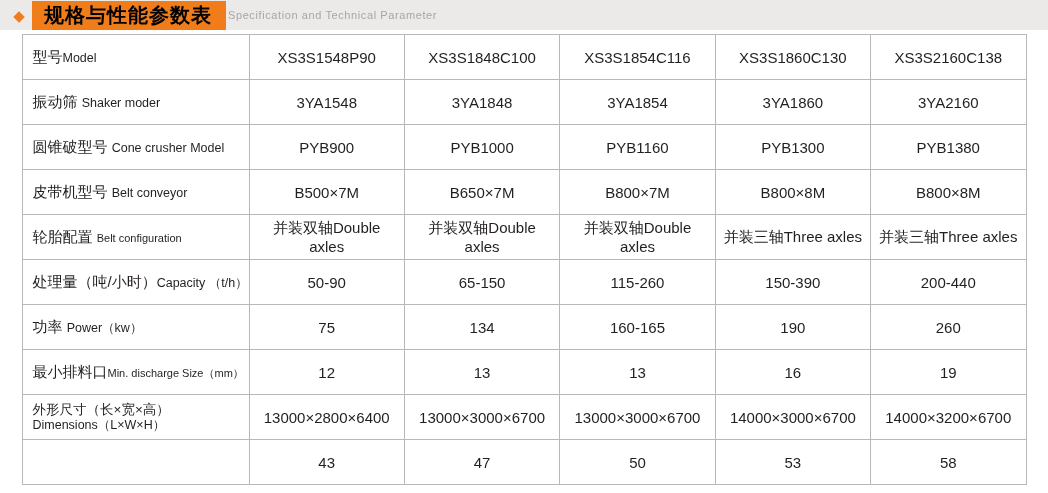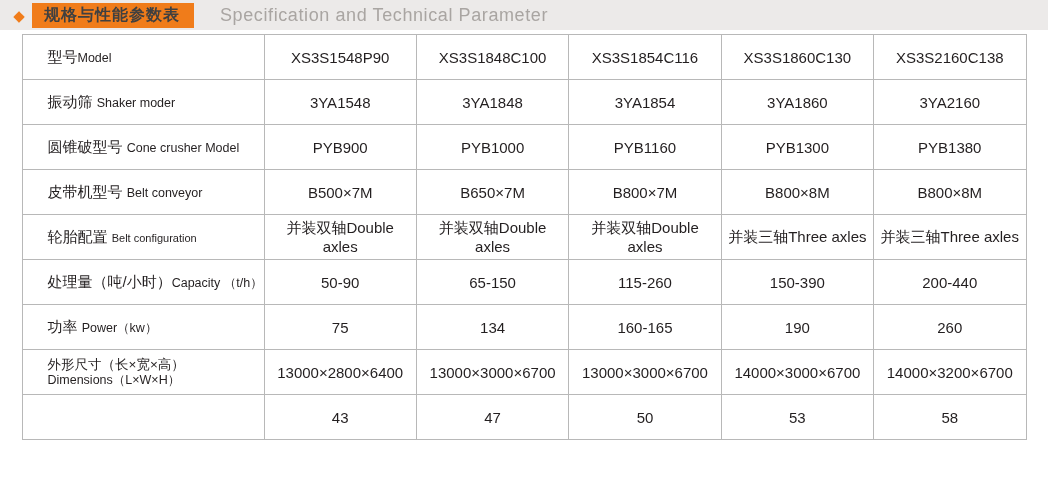--- a/index.html
+++ b/index.html
@@ -36,33 +36,33 @@
     text-align: center;
     color: #f07c1a;
     font-size: 15px;
     line-height: 1;
     flex: 0 0 auto;
     padding-left: 6px;
   }
   .header-cn {
     flex: 0 0 auto;
     background: #f07c1a;
-    color: #404040;
-    font-size: 16px;
+    color: #000000;
+    font-size: 20px;
     font-weight: bold;
     letter-spacing: 1px;
     padding: 4px 14px 5px 12px;
     line-height: 1;
   }
   .header-en {
     flex: 1 1 auto;
     color: #a9a5a2;
-    font-size: 18px;
+    font-size: 11px;
     letter-spacing: 0.6px;
-    padding-left: 26px;
+    padding-left: 2px;
     white-space: nowrap;
   }
 
   
   table.spec {
     border-collapse: collapse;
     width: 1005px;
     margin: 0 auto;
     table-layout: fixed;
   }
@@ -70,21 +70,21 @@
     border: 1px solid #b8b8b8;
     height: 40px;
     padding: 2px 4px;
     vertical-align: middle;
     text-align: center;
     font-size: 15px;
     color: #231f20;
   }
   table.spec td.label {
     text-align: left;
-    padding-left: 25px;
+    padding-left: 10px;
     width: 212px;
     white-space: nowrap;
   }
   .label .cn {
     font-size: 15px;
   }
   .label .en {
     font-size: 12.5px;
   }
   .label .en-sm {
@@ -186,20 +186,30 @@
           <span class="cn">功率</span>&nbsp;<span class="en">Power（kw）</span>
         </td>
         <td>75</td>
         <td>134</td>
         <td>160-165</td>
         <td>190</td>
         <td>260</td>
       </tr>
 
 
+      <tr>
+        <td class="label">
+          <span class="cn">最小排料口</span><span class="en-sm">Min. discharge Size（mm）</span>
+        </td>
+        <td>12</td>
+        <td>13</td>
+        <td>13</td>
+        <td>16</td>
+        <td>19</td>
+      </tr>
 
       <tr>
         <td class="label twoline">
           <span class="l1">外形尺寸（长×宽×高）</span>
           <span class="l2">Dimensions（L×W×H）</span>
         </td>
         <td class="val-sm">13000×2800×6400</td>
         <td class="val-sm">13000×3000×6700</td>
         <td class="val-sm">13000×3000×6700</td>
         <td class="val-sm">14000×3000×6700</td>

